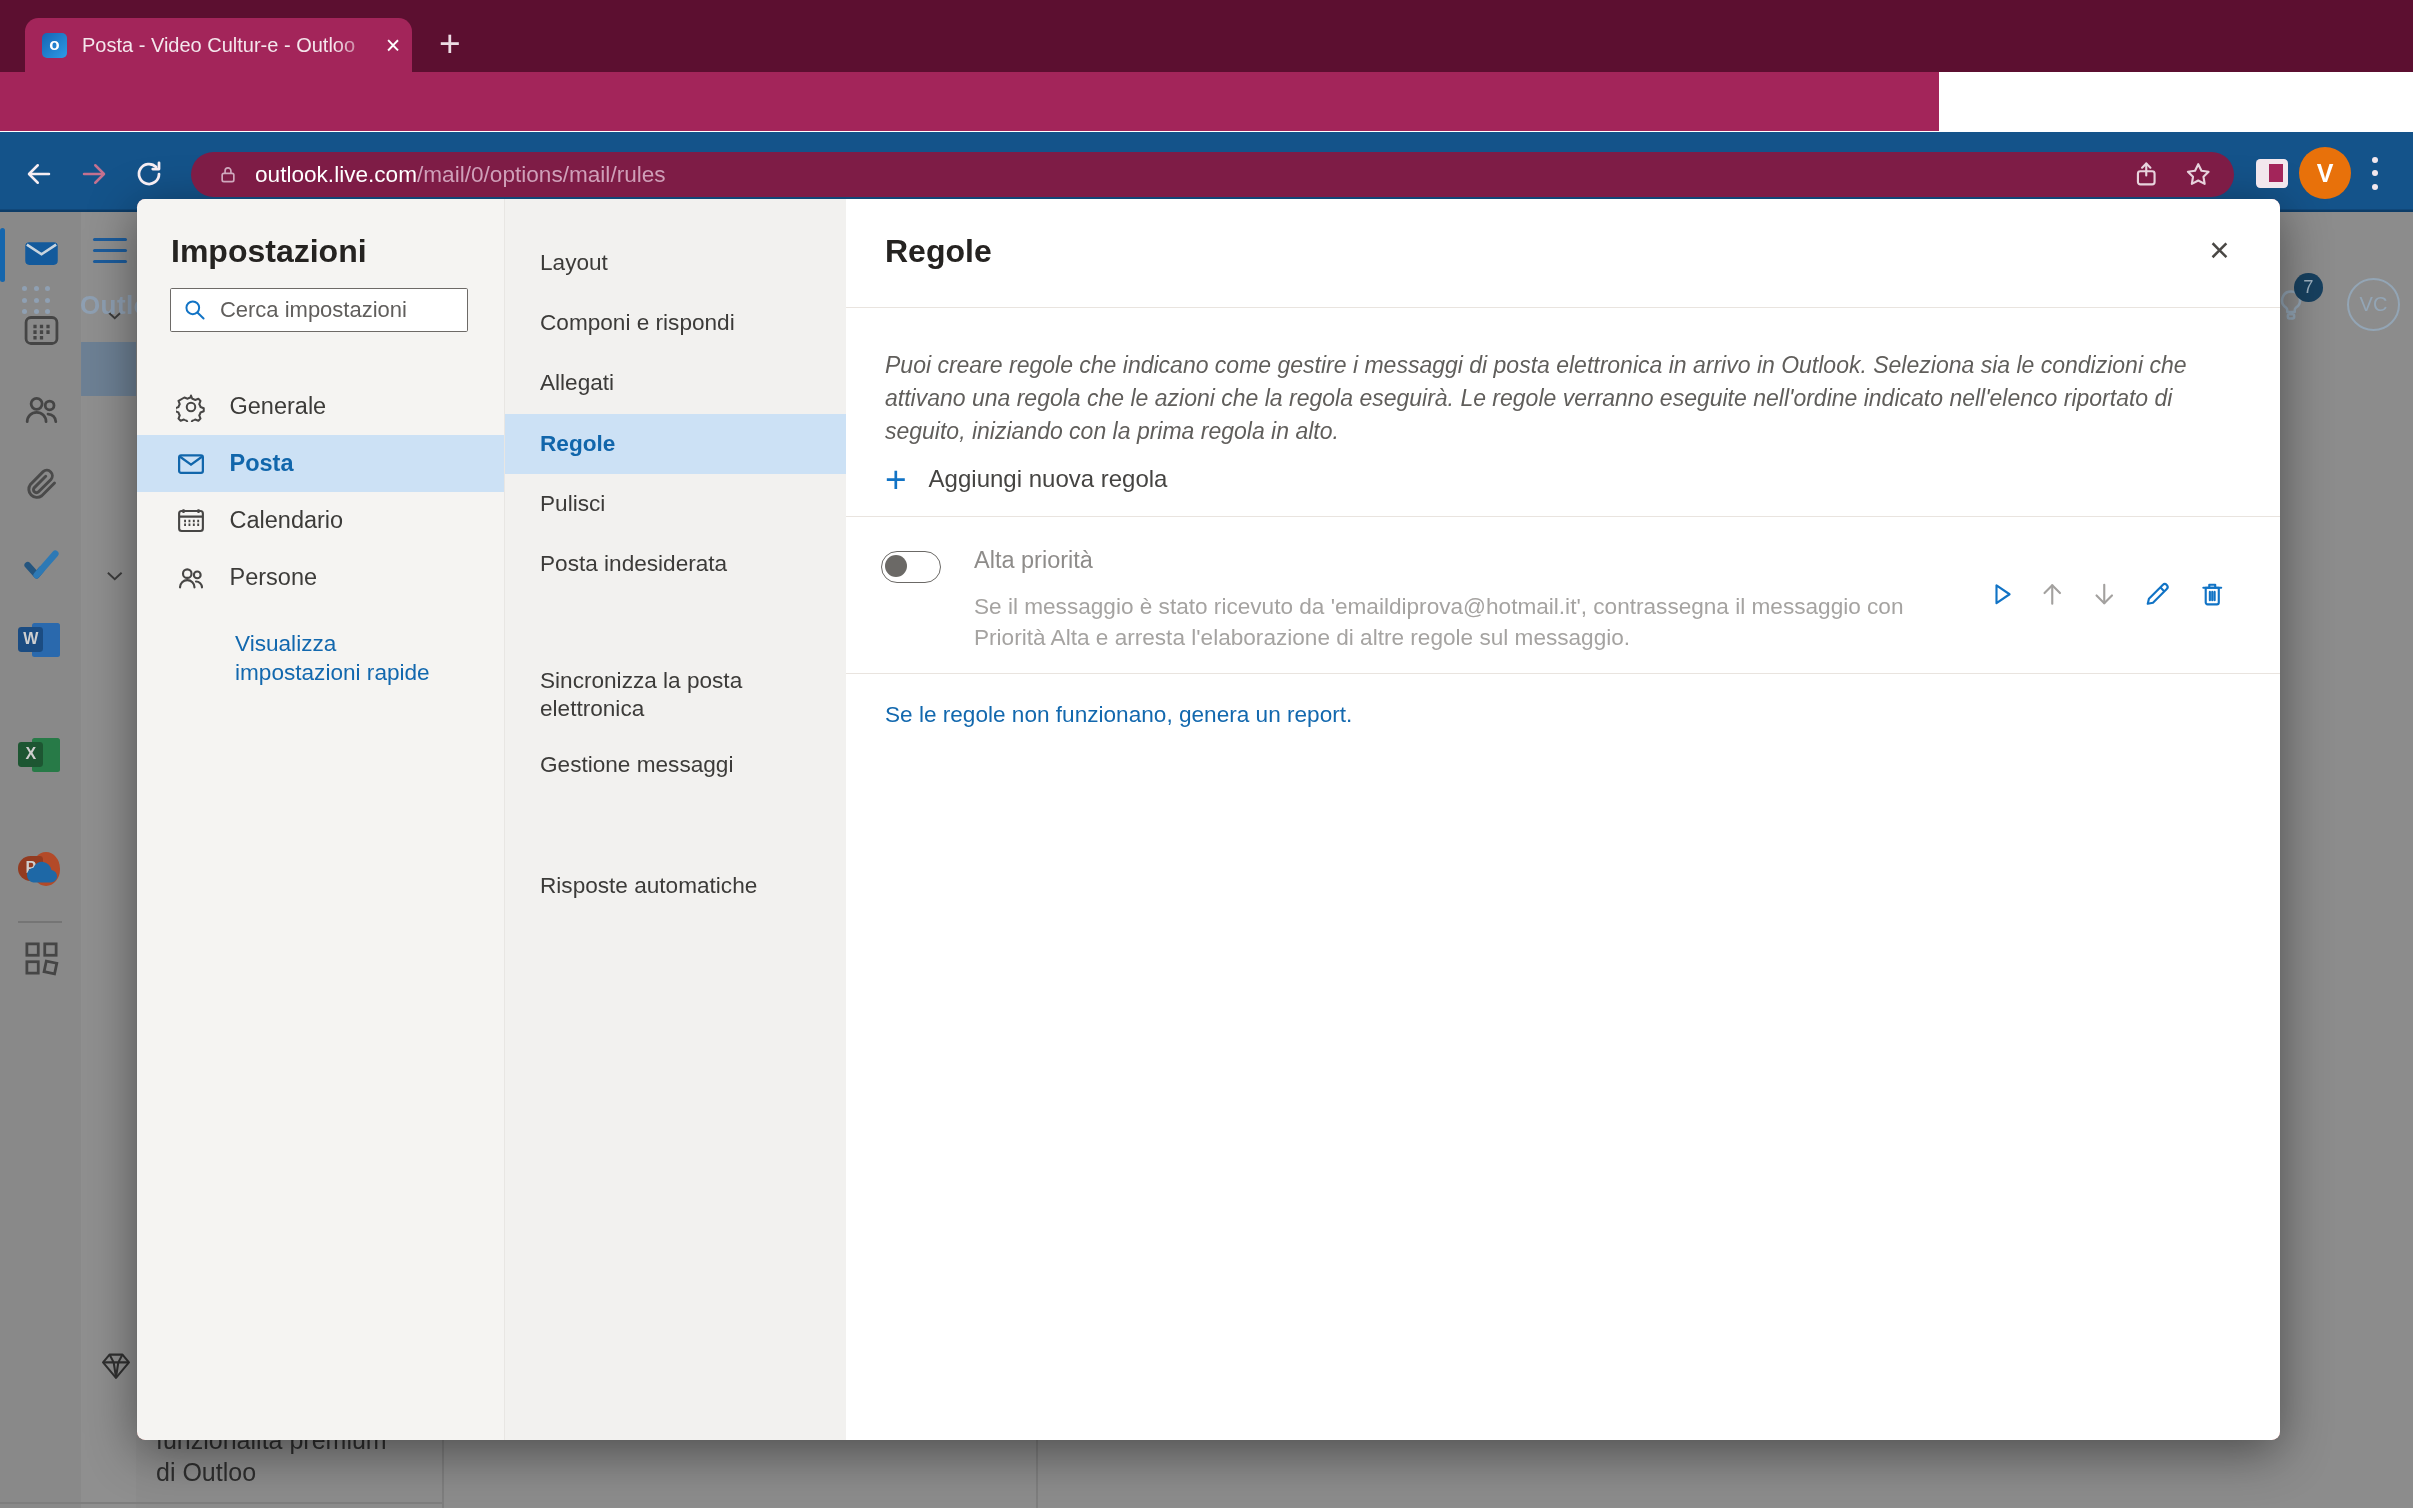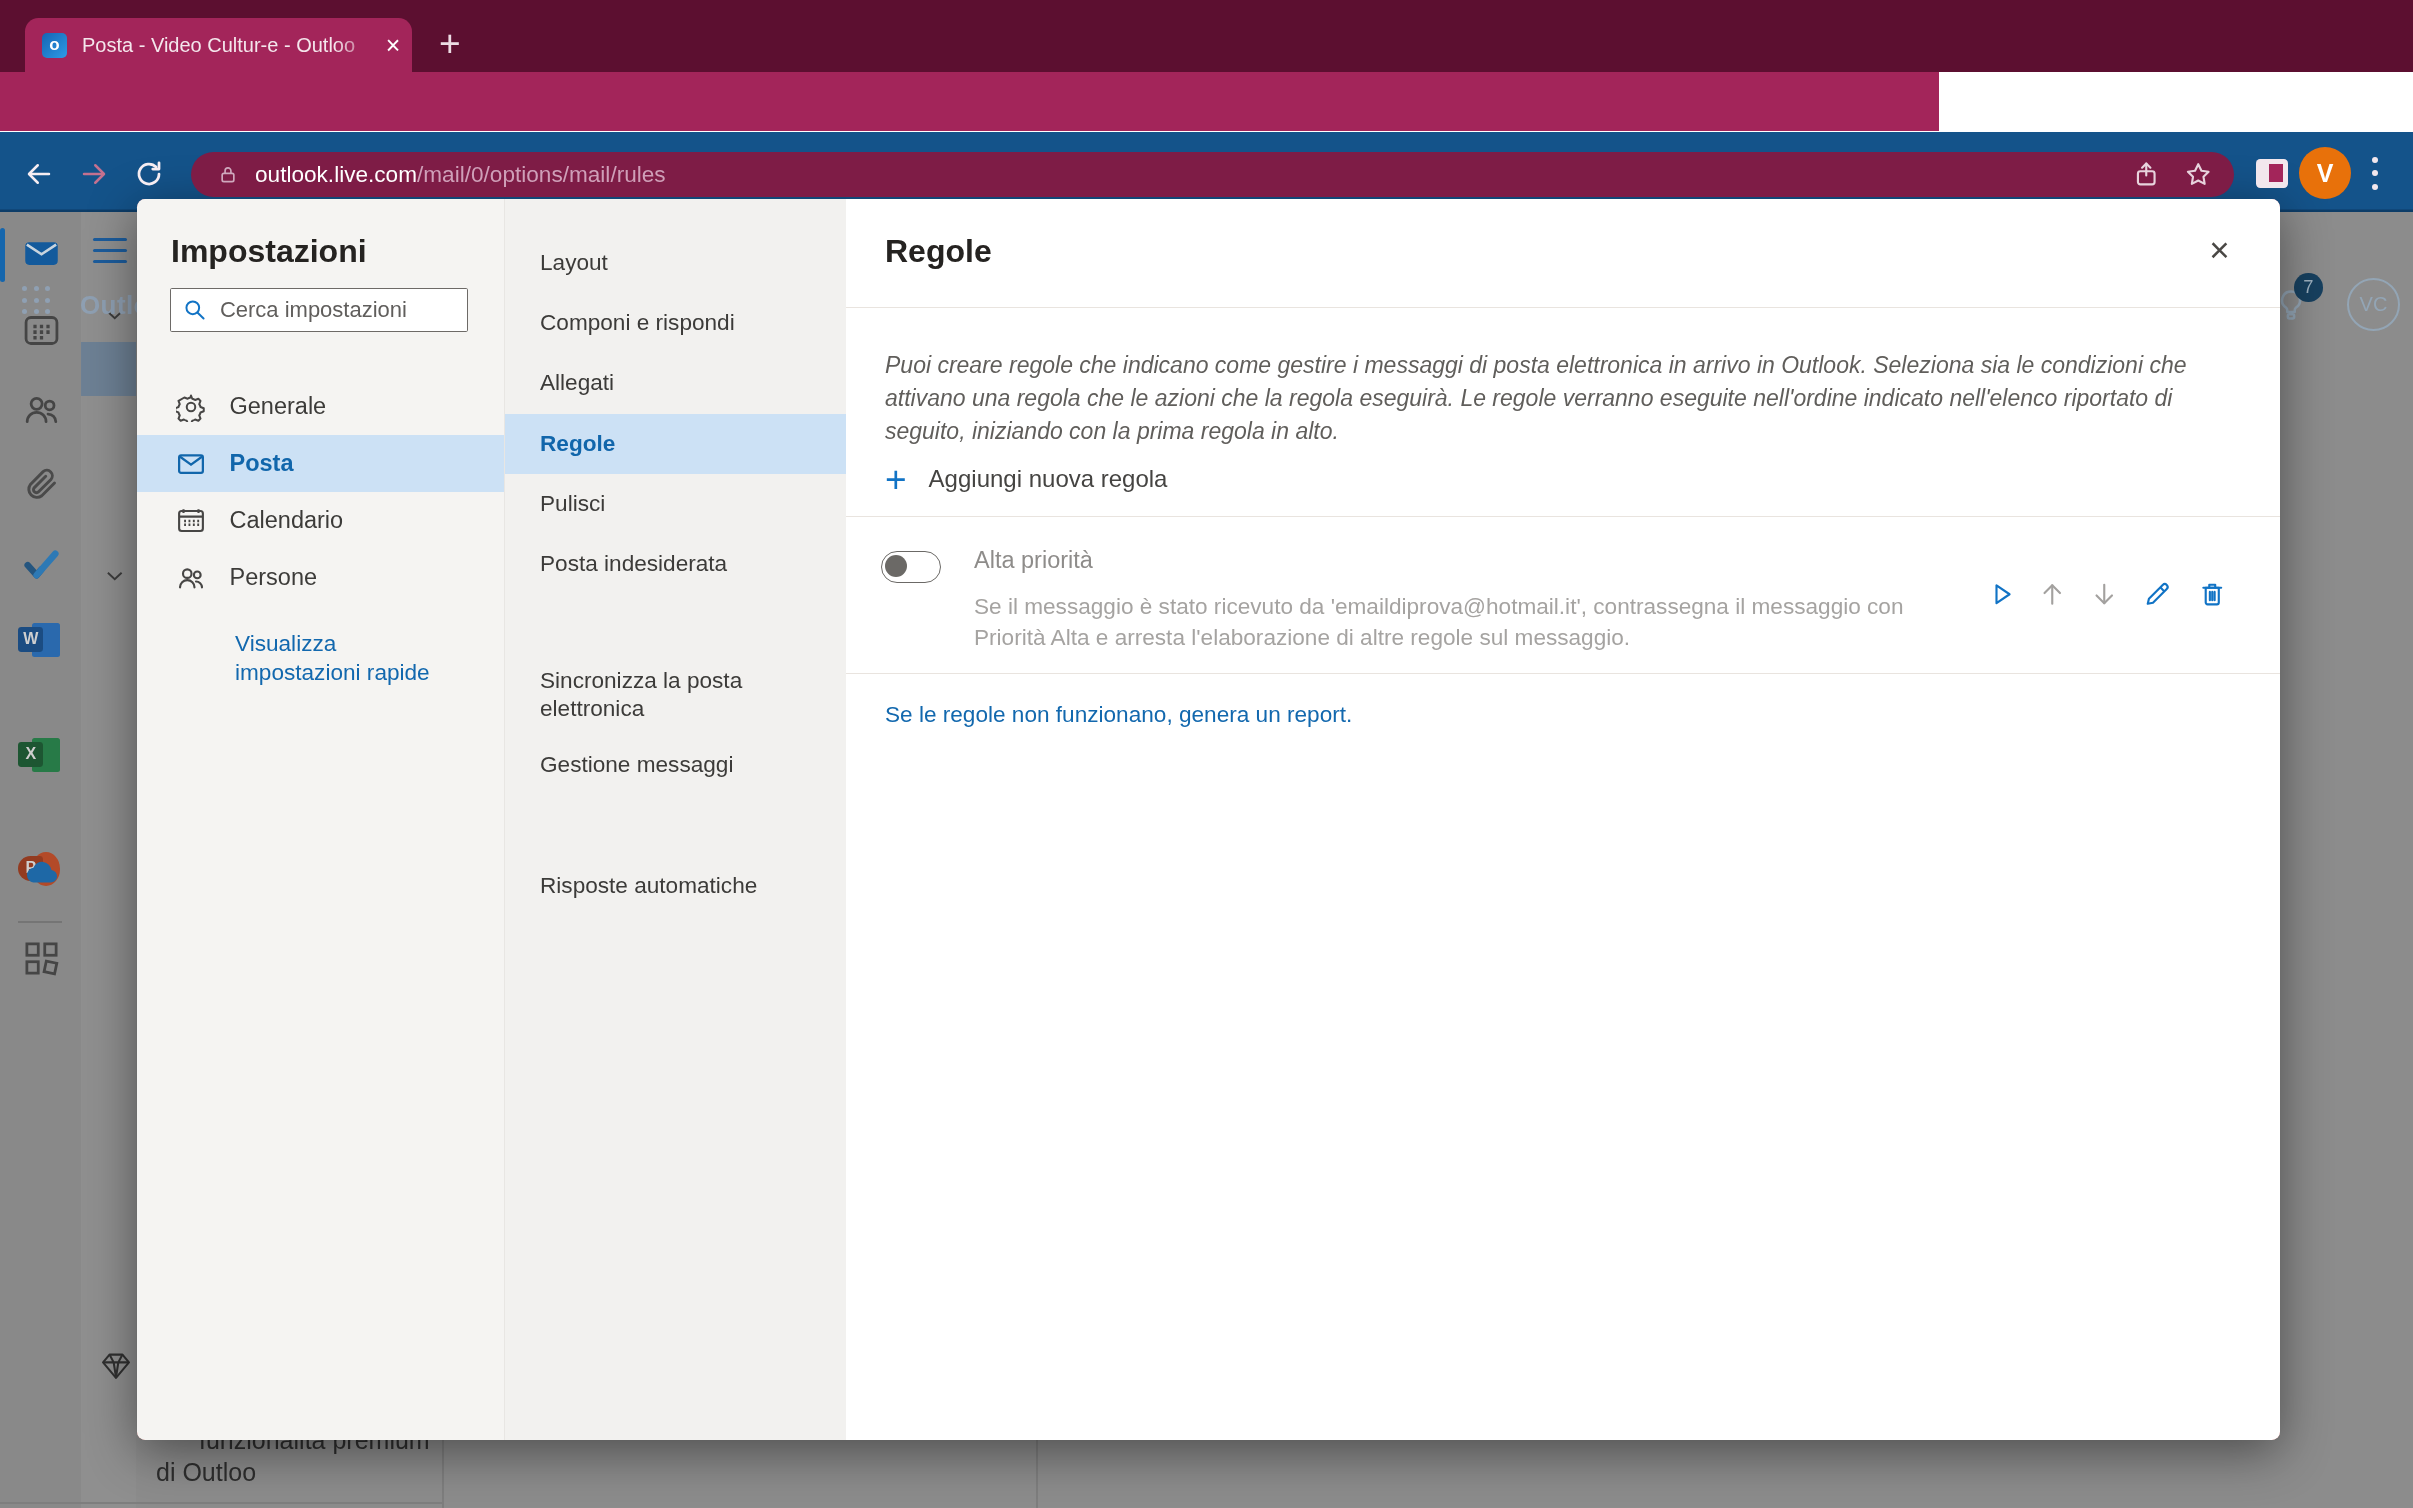--- a/index.html
+++ b/index.html
@@ -58,21 +58,21 @@
   #mailselbar{left:0;top:16px;width:5px;height:54px;background:#1566ad;border-radius:2.5px;}
   #raildiv{left:18.4px;top:709px;width:44px;height:1.7px;background:#757575;}
   .appsq{width:44px;height:37px;position:relative;}
   .appsq .back{position:absolute;left:13.4px;top:1.7px;width:28.5px;height:34px;border-radius:2.5px;}
   .appsq .front{position:absolute;left:0;top:5.9px;width:25px;height:25px;border-radius:3.4px;color:#cfcfcf;
         font-size:16px;font-weight:bold;display:flex;align-items:center;justify-content:center;}
   #strip{position:absolute;left:81px;top:0;width:55px;height:1296px;background:#8f8f8f;}
   #hamb{left:11.7px;top:26px;width:34px;display:flex;flex-direction:column;gap:7.5px;}
   #hamb i{height:3.4px;background:#1c5c9c;border-radius:1.7px;}
   #folderSel{left:0;top:130px;width:55px;height:54px;background:#6d8094;}
-  #premium1{left:156px;top:1214px;font-size:25px;color:#2e2e2e;margin-left:43px;}
+  #premium1{left:156px;top:1214px;font-size:25px;color:#2e2e2e;}
   #premium2{left:156px;top:1246px;font-size:25px;color:#2e2e2e;}
   .vline{width:1.7px;background:#7e7e7e;}
   #hline{left:0;top:1290px;width:442px;height:1.7px;background:#7e7e7e;}
 
   
   #modal{left:137px;top:199px;width:2143px;height:1241px;background:#fca5a5;border-radius:8.4px;z-index:5;
         box-shadow:0 11.7px 50px rgba(0,0,0,.45);}
   #leftpane{position:absolute;left:0;top:0;width:367px;height:1241px;background:#f5f4f2;border-radius:8.4px 0 0 8.4px;}
   #settingsTitle{left:34px;top:34px;font-size:32px;font-weight:600;color:#252321;}
   #ssearch{left:33px;top:89px;width:298px;height:44px;background:#fff;border:1.7px solid #6d6a67;border-radius:1.7px;

